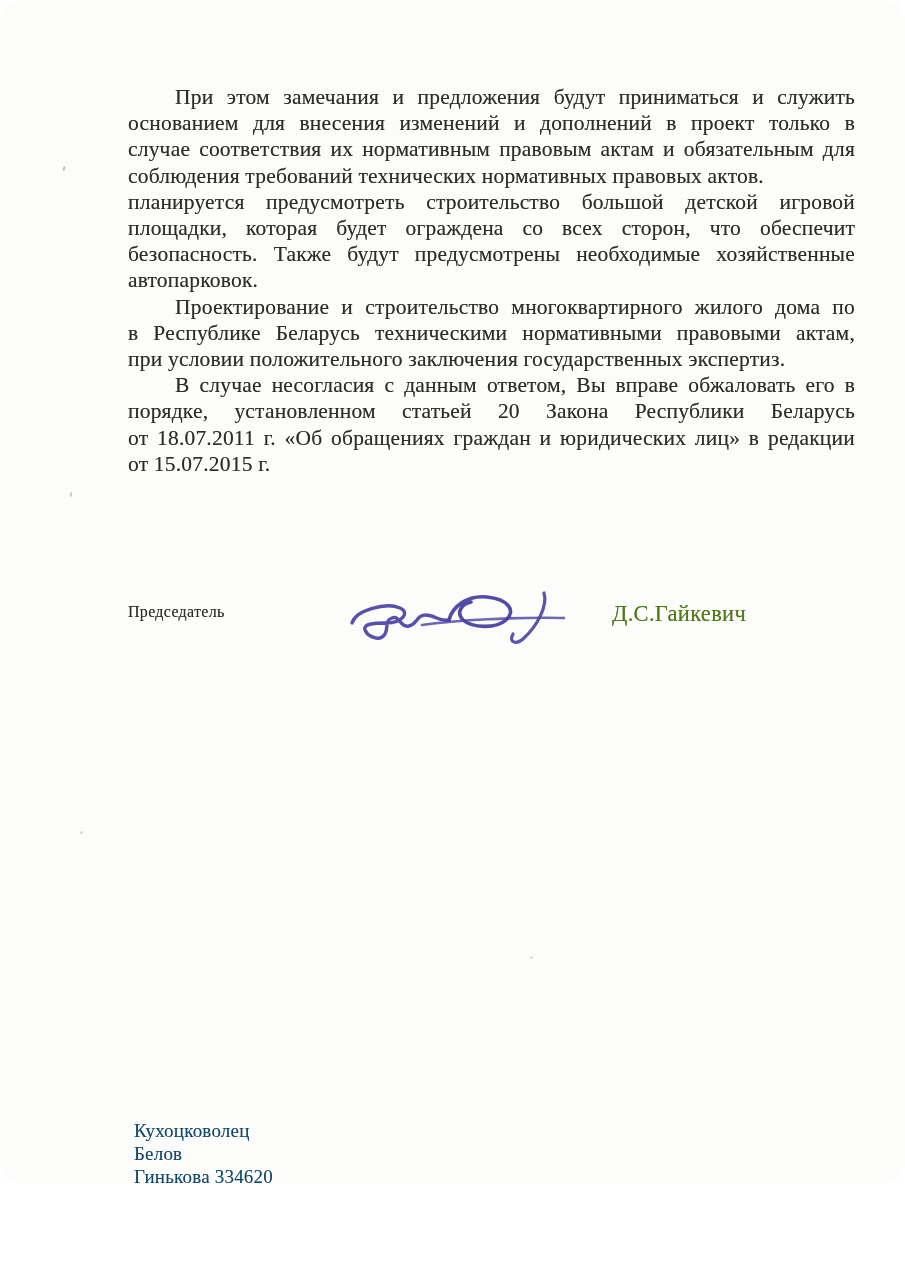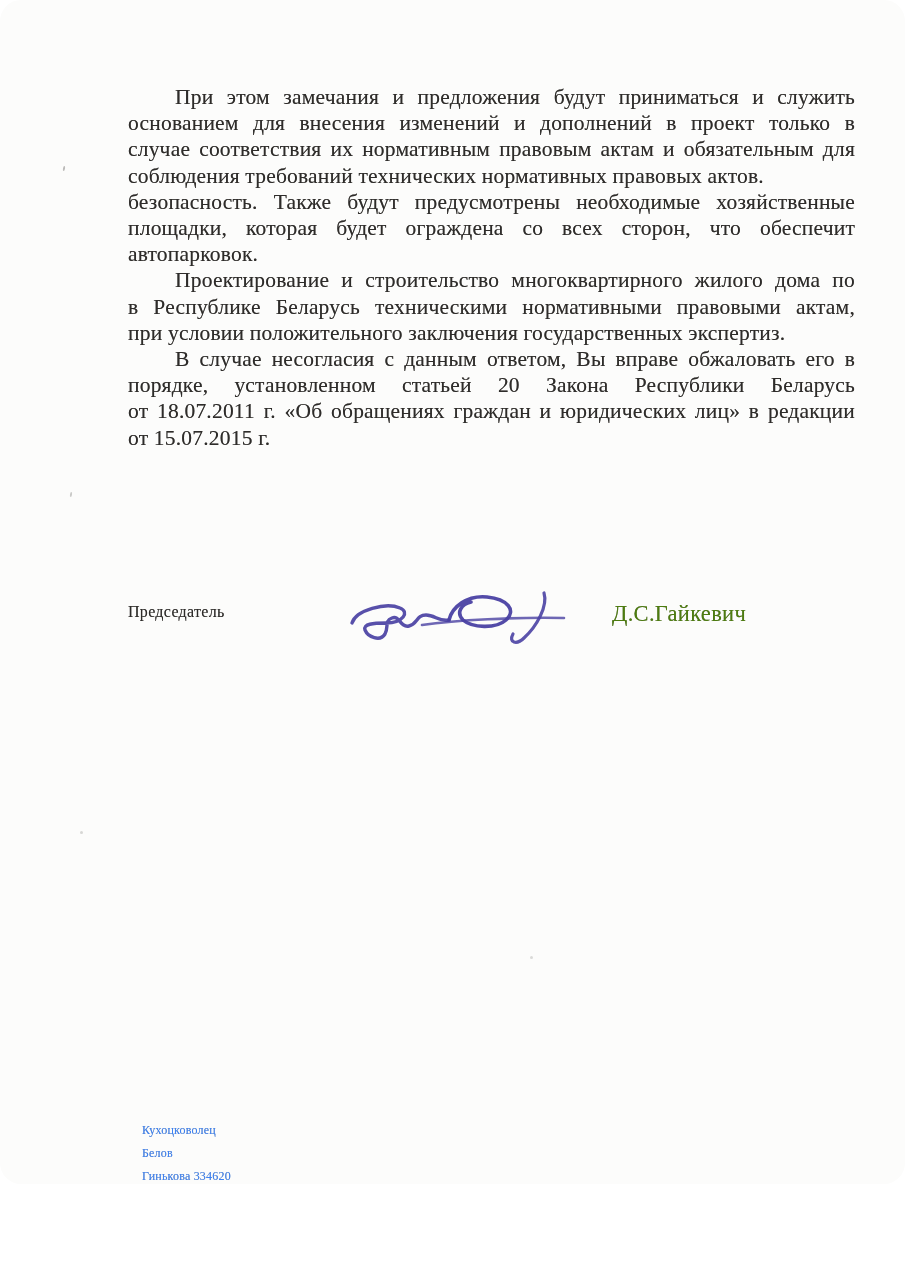--- a/index.html
+++ b/index.html
@@ -59,26 +59,25 @@
     left: 336px;
     top: 579px;
     width: 238px;
     height: 82px;
   }
   
   .footer {
     position: absolute;
     left: 134px;
     top: 1119px;
-    font-size: 12px;
+    font-size: 19px;
     line-height: 23px;
-    color: #3b82f6;
+    color: #0c4a6e;
     letter-spacing: 0.2px;
     text-shadow: 0 0 0.5px rgba(70,68,66,0.45);
-    margin-left: 8px;
   }
   
   .scan-line {
     position: absolute;
     left: 4px;
     top: 1261px;
     width: 898px;
     height: 2px;
     background: linear-gradient(90deg, #e2e2e0 0%, #ececea 45%, #e4e4e2 75%, #efefed 100%);
     transform: rotate(-0.05deg);
@@ -97,22 +96,23 @@
 </head>
 <body>
 
 <div class="page">
 
   <div class="letter-body" id="paragraphs">
       <div class="line first">При этом замечания и предложения будут приниматься и служить</div>
       <div class="line">основанием для внесения изменений и дополнений в проект только в</div>
       <div class="line">случае соответствия их нормативным правовым актам и обязательным для</div>
       <div class="line last">соблюдения требований технических нормативных правовых актов.</div>
+      <div class="line">планируется предусмотреть строительство большой детской игровой</div>
+      <div class="line">площадки, которая будет ограждена со всех сторон, что обеспечит</div>
       <div class="line">безопасность. Также будут предусмотрены необходимые хозяйственные</div>
-      <div class="line">площадки, которая будет ограждена со всех сторон, что обеспечит</div>
       <div class="line last">автопарковок.</div>
       <div class="line first">Проектирование и строительство многоквартирного жилого дома по</div>
       <div class="line">в Республике Беларусь техническими нормативными правовыми актам,</div>
       <div class="line last">при условии положительного заключения государственных экспертиз.</div>
       <div class="line first">В случае несогласия с данным ответом, Вы вправе обжаловать его в</div>
       <div class="line">порядке, установленном статьей 20 Закона Республики Беларусь</div>
       <div class="line">от 18.07.2011 г. «Об обращениях граждан и юридических лиц» в редакции</div>
       <div class="line last">от 15.07.2015 г.</div>
     </div>
 

